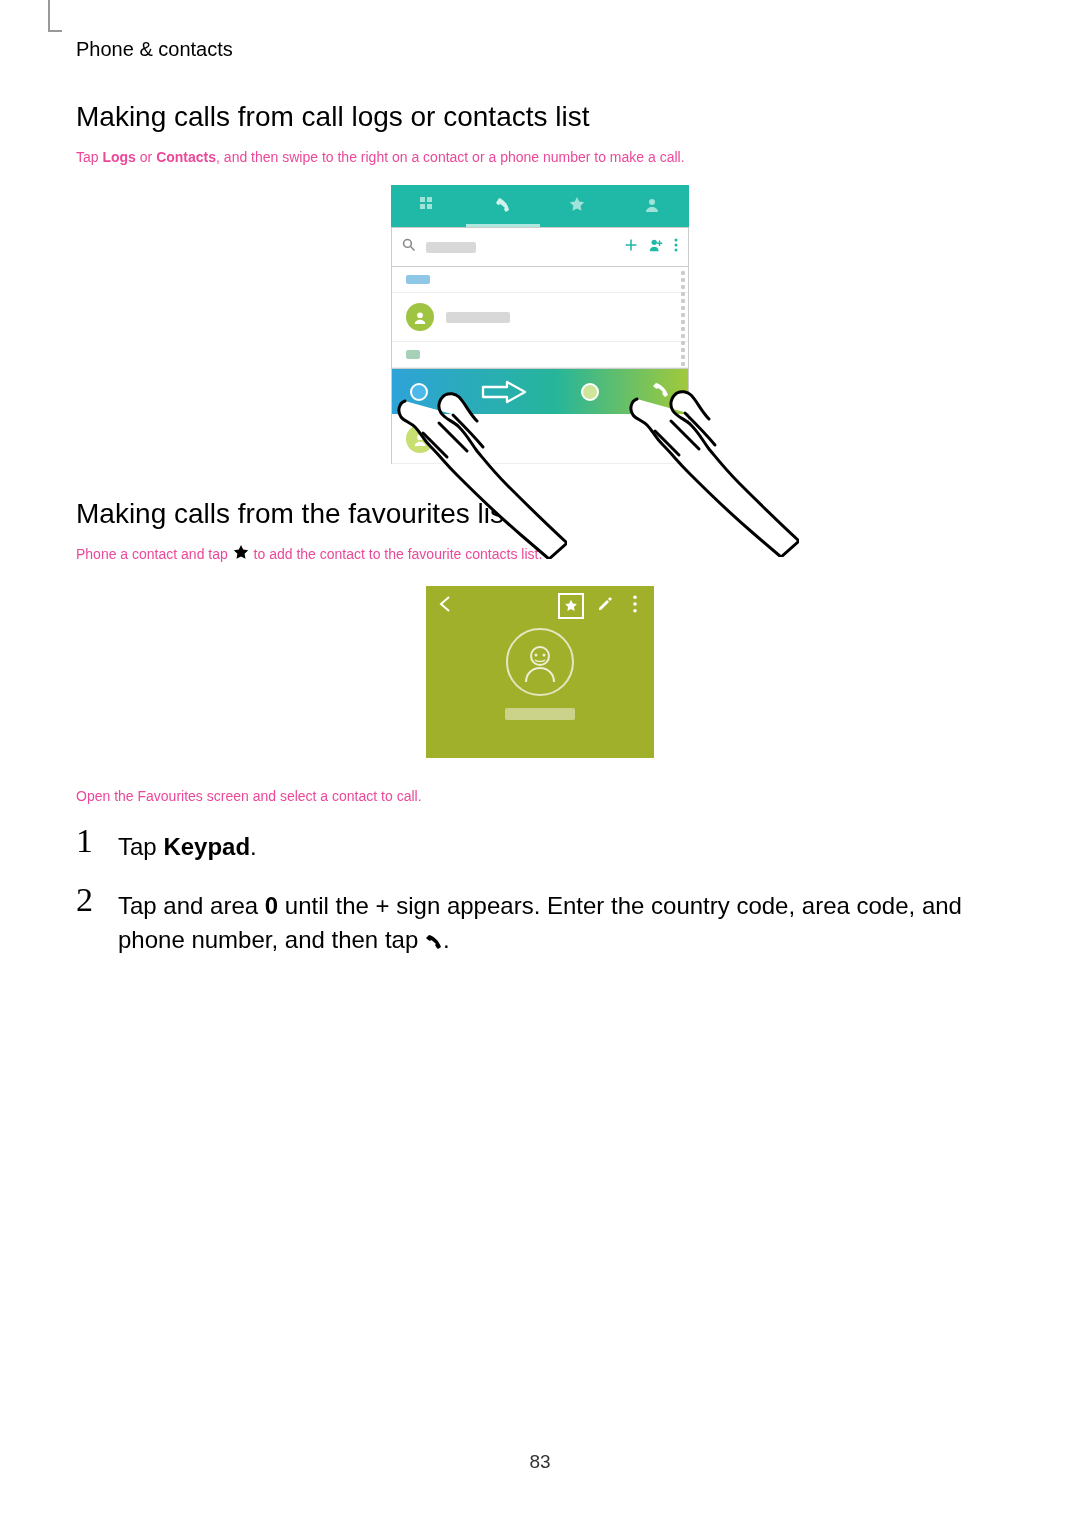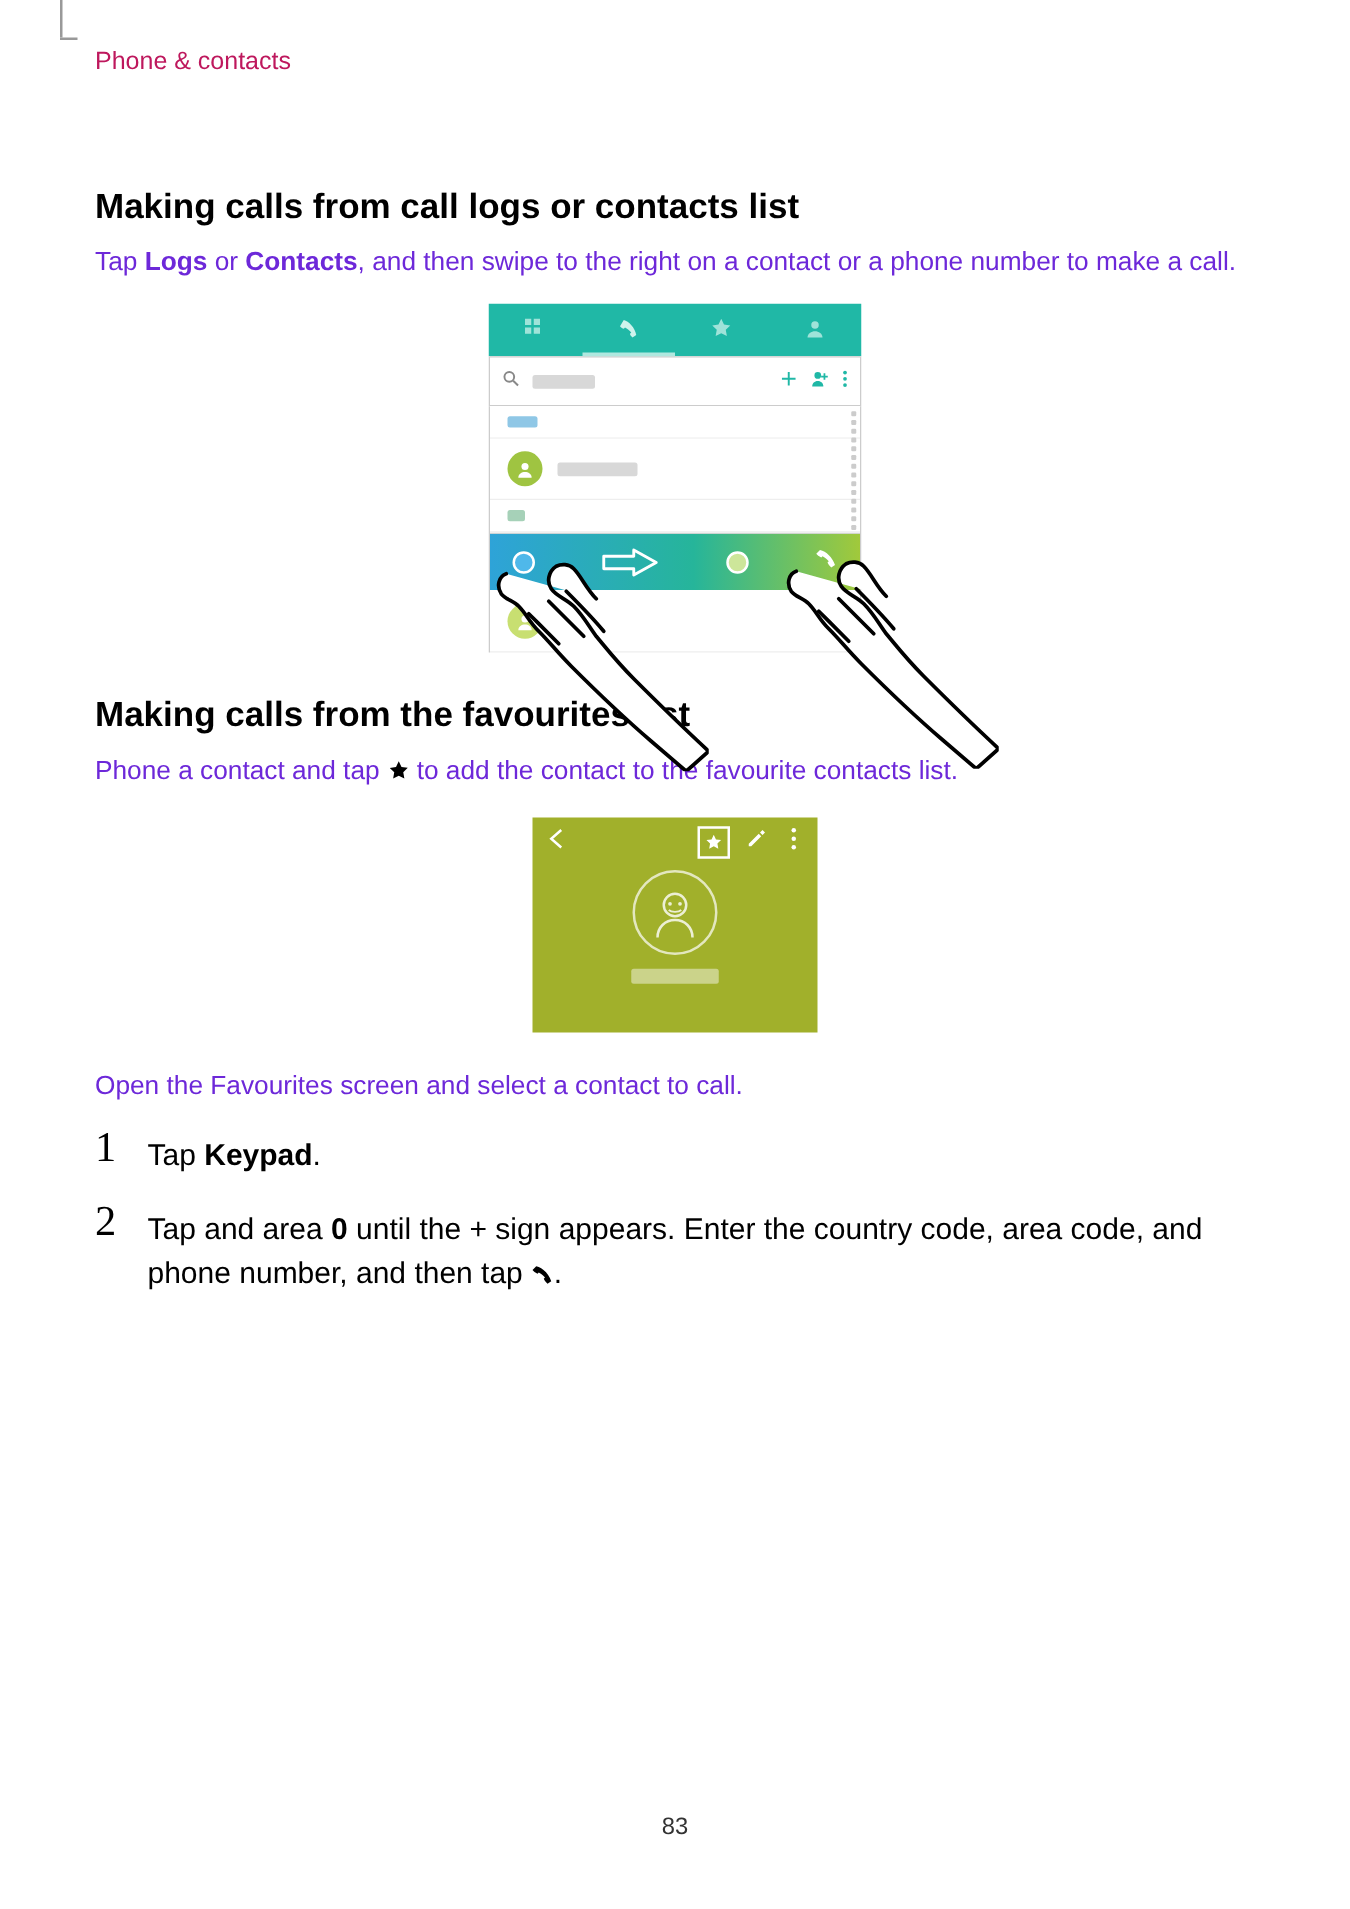--- a/index.html
+++ b/index.html
@@ -25,34 +25,34 @@
       top: 30px;
       width: 14px;
       height: 2px;
       background: #999;
     }
     .content {
       padding: 38px 76px 0 76px;
     }
     .breadcrumb {
       font-size: 20px;
-      color: #be185d;
+      color: #000000;
       font-weight: 400;
-      margin-bottom: 88px;
+      margin-bottom: 40px;
     }
     h2.section-heading {
       font-size: 28px;
-      font-weight: 700;
+      font-weight: 400;
       color: #000;
       margin-top: 4px;
       margin-bottom: 14px;
     }
     p.body {
-      font-size: 21px;
-      color: #6d28d9;
+      font-size: 14px;
+      color: #ec4899;
       line-height: 1.45;
       margin-bottom: 18px;
     }
     strong { font-weight: 700; }
 
     
     .figure1 {
       width: 298px;
       margin: 18px auto 34px auto;
       position: relative;

